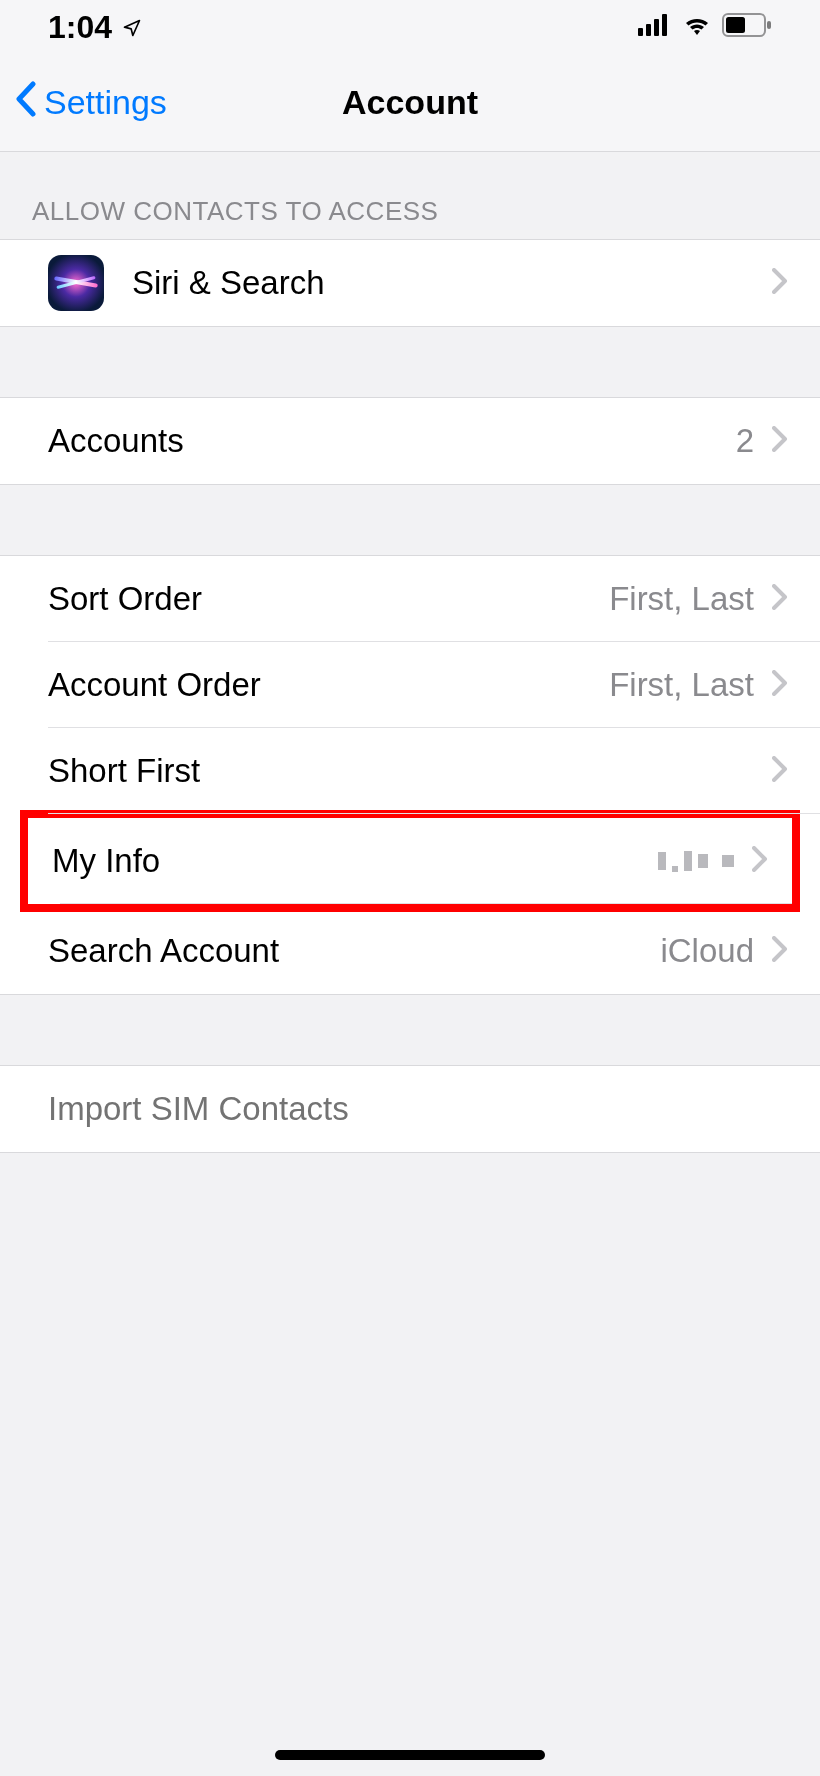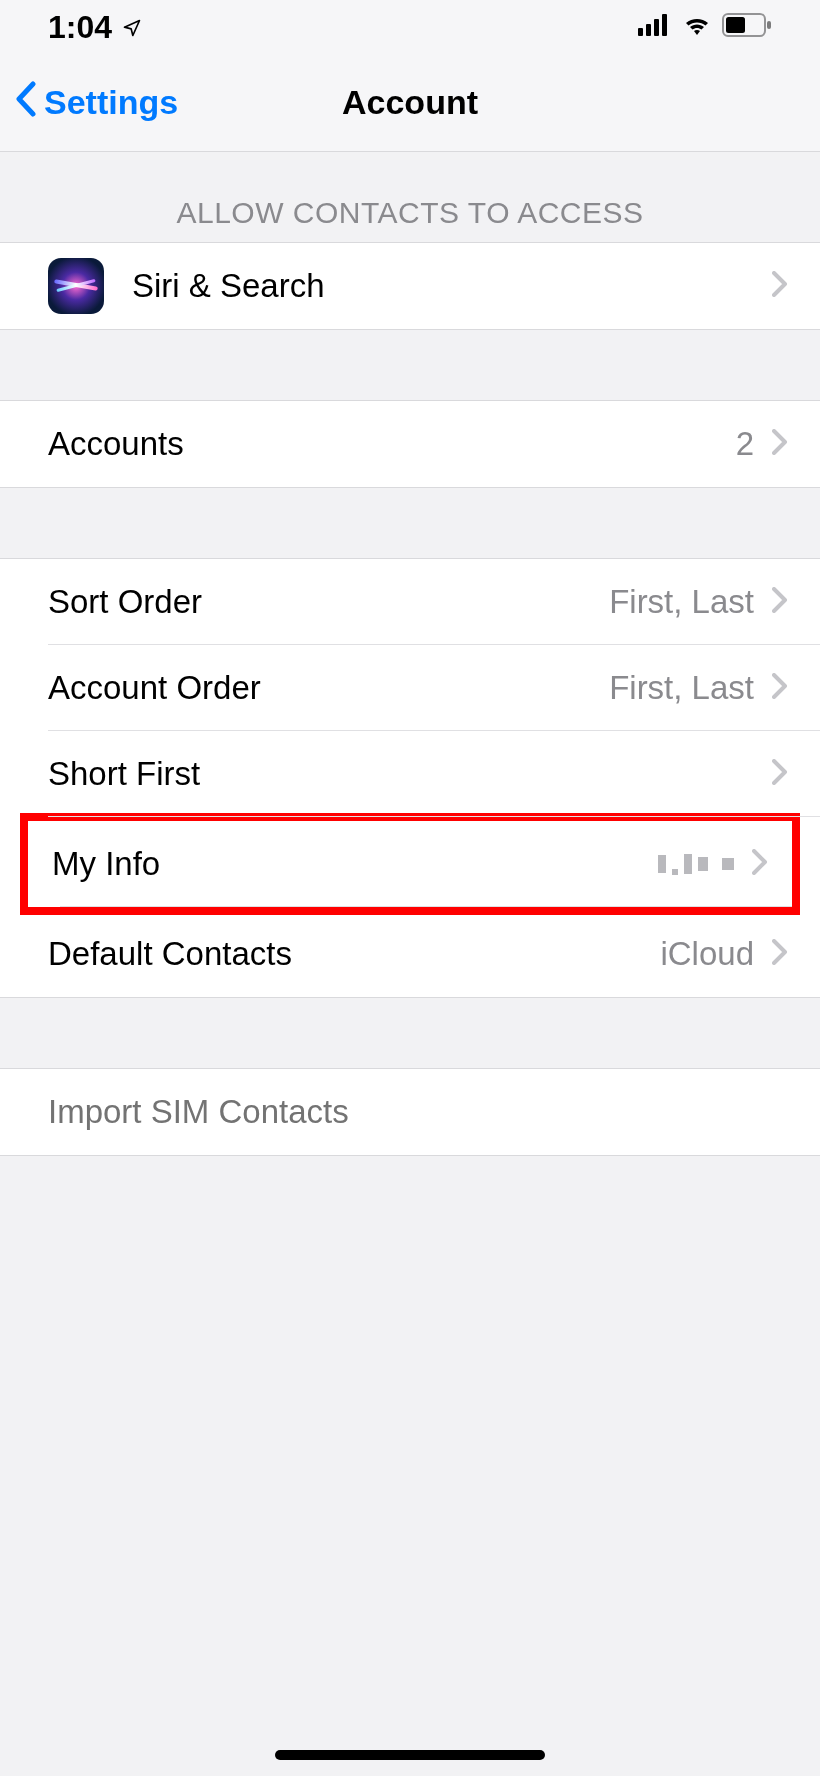--- a/index.html
+++ b/index.html
@@ -43,40 +43,39 @@
       align-items: center;
       position: relative;
       background: #f6f6f8;
       border-bottom: 1px solid #d9d9dc;
     }
     .back-button {
       display: flex;
       align-items: center;
       color: #007aff;
       font-size: 34px;
-      font-weight: 700;
+      font-weight: 400;
       padding-left: 14px;
       gap: 6px;
     }
     .nav-title {
       position: absolute;
       left: 50%;
       transform: translateX(-50%);
       font-size: 34px;
       font-weight: 600;
       color: #000;
     }
     .section-header {
-      padding: 44px 40px 12px;
-      font-size: 30px;
+      padding: 44px 32px 12px;
+      font-size: 26px;
       font-weight: 400;
       color: #8a8a8e;
       text-transform: uppercase;
       letter-spacing: 0.5px;
-      text-align: center;
     }
     .list {
       background: #ffffff;
       border-top: 1px solid #d9d9dc;
       border-bottom: 1px solid #d9d9dc;
       padding-left: 16px;
     }
     .row {
       display: flex;
       align-items: center;
@@ -284,21 +283,21 @@
         <span class="px" style="width:12px;height:12px;margin-left:8px;"></span>
       </div>
       <span class="chevron">
         <svg width="16" height="26" viewBox="0 0 16 26">
             <polyline points="2,2 13,13 2,24" fill="none" stroke="#c5c5c9" stroke-width="4" stroke-linecap="round" stroke-linejoin="round"></polyline>
           </svg>
       </span>
     </div>
   </div>
   <div class="row">
-    <div class="row-label">Default Contacts</div>
+    <div class="row-label">Search Account</div>
     <div class="row-value">iCloud</div>
     <span class="chevron">
       <svg width="16" height="26" viewBox="0 0 16 26">
           <polyline points="2,2 13,13 2,24" fill="none" stroke="#c5c5c9" stroke-width="4" stroke-linecap="round" stroke-linejoin="round"></polyline>
         </svg>
     </span>
   </div>
 </div>
 
 <div class="gap-med"></div>

